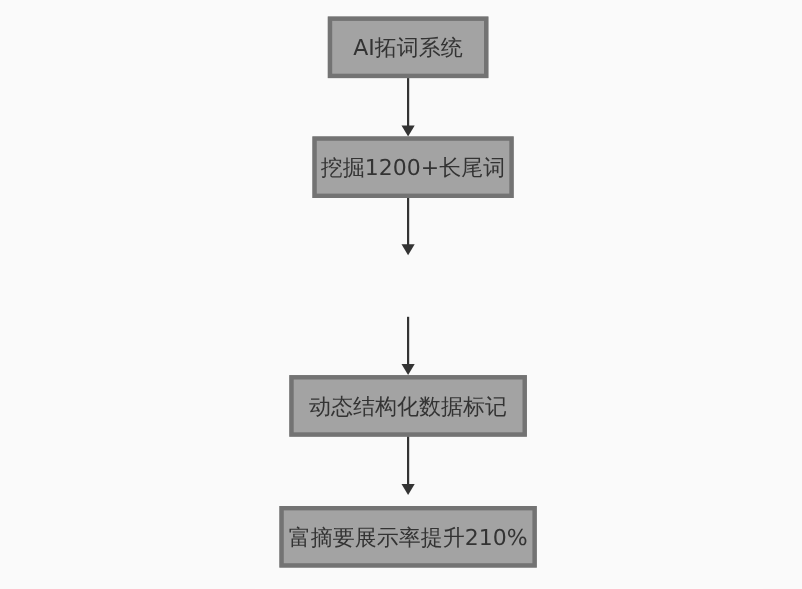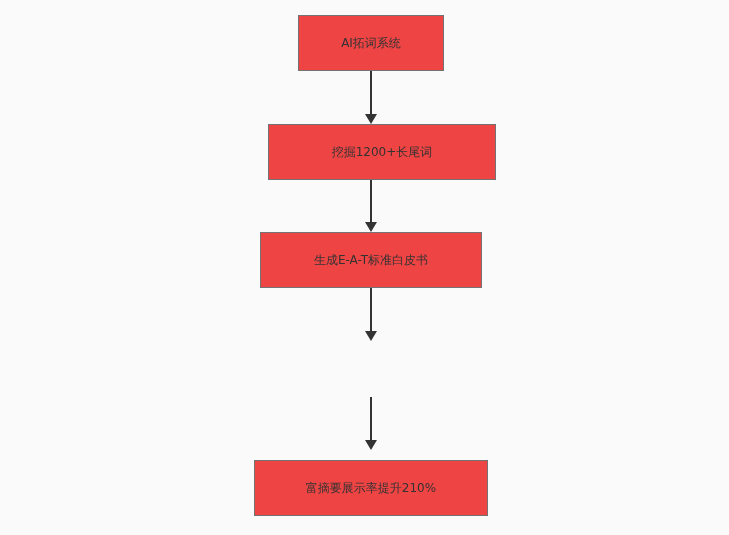--- a/index.html
+++ b/index.html
@@ -10,34 +10,34 @@
     position: relative;
     width: 729px;
     height: 535px;
     background: #fafafa;
     overflow: hidden;
     font-family: "DejaVu Sans", "Liberation Sans", sans-serif;
   }
   .node {
     position: absolute;
     box-sizing: border-box;
-    background: #ef4444;
-    border: 1px solid #737373;
+    background: #a3a3a3;
+    border: 4px solid #737373;
     color: #333333;
-    font-size: 12px;
+    font-size: 20px;
     display: flex;
     align-items: center;
     justify-content: center;
     text-align: center;
     line-height: 1.2;
     white-space: nowrap;
   }
   
   .n1 { left: 298px; top: 15px;  width: 146px; height: 56px; }
-  .n2 { left: 268px; top: 124px; width: 228px; height: 56px; }
+  .n2 { left: 284px; top: 124px; width: 183px; height: 56px; }
   .n3 { left: 260px; top: 232px; width: 222px; height: 56px; }
   .n4 { left: 263px; top: 341px; width: 216px; height: 56px; }
   .n5 { left: 254px; top: 450px; width: 234px; height: 56px; margin-top: 10px; }
 
   .edge {
     position: absolute;
     left: 364px;          
     width: 14px;
   }
   .e1 { top: 71px;  height: 53px; }
@@ -80,29 +80,29 @@
 
   <div class="node n2">
     <span>挖掘1200+长尾词</span>
   </div>
 
   <div class="edge e2">
     <div class="line"></div>
     <div class="head"></div>
   </div>
 
-  <div class="node n3">
-    <span>生成E-A-T标准白皮书</span>
-  </div>
 
   <div class="edge e3">
     <div class="line"></div>
     <div class="head"></div>
   </div>
 
+  <div class="node n4">
+    <span>动态结构化数据标记</span>
+  </div>
 
   <div class="edge e4">
     <div class="line"></div>
     <div class="head"></div>
   </div>
 
   <div class="node n5">
     <span>富摘要展示率提升210%</span>
   </div>
 

